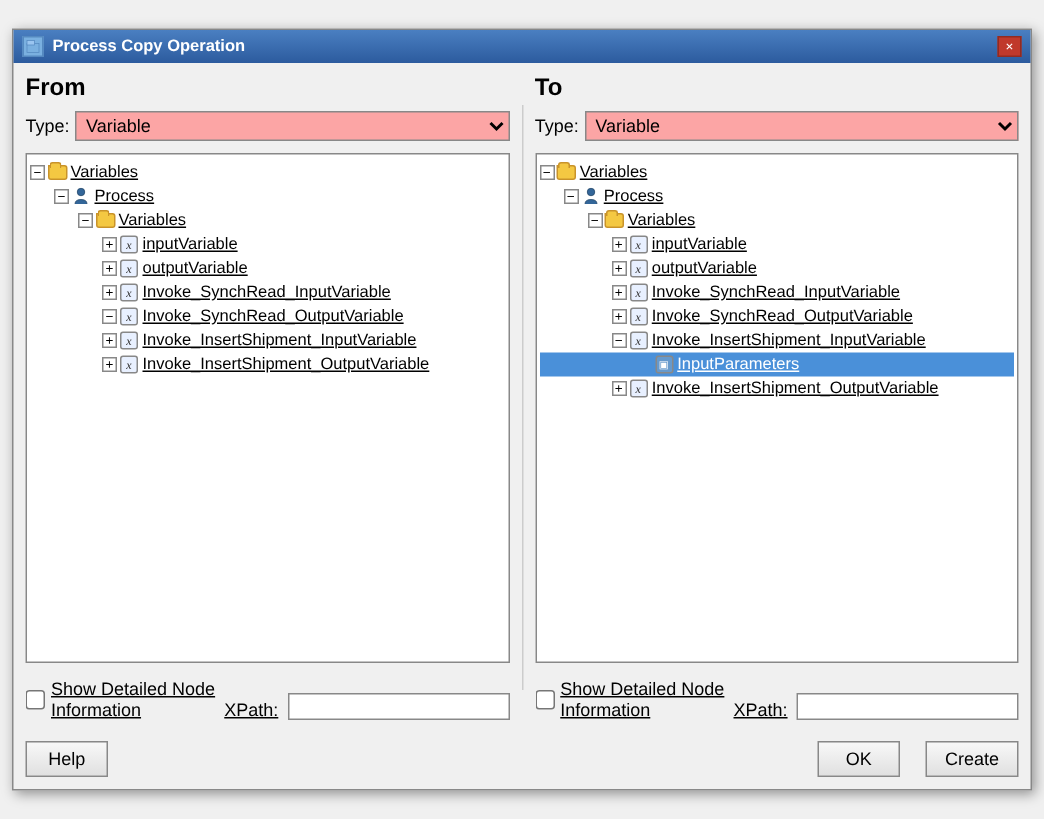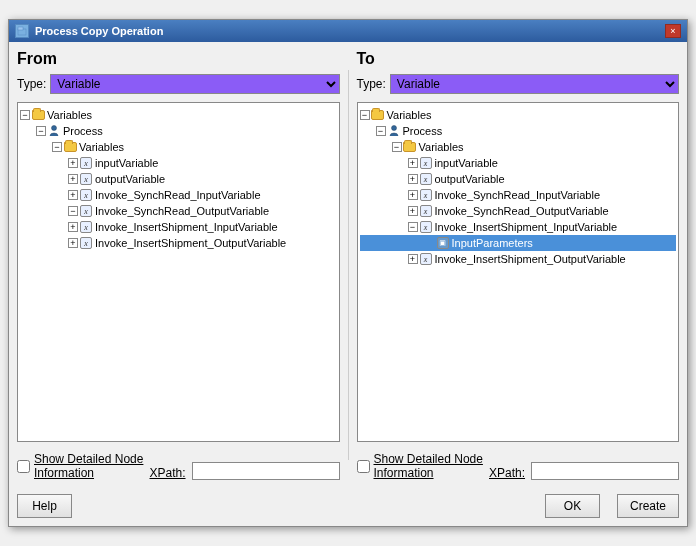--- a/index.html
+++ b/index.html
@@ -85,21 +85,21 @@
       margin-bottom: 4px;
     }
     .type-label {
       font-size: 12px;
     }
     .type-select {
       flex: 1;
       height: 20px;
       font-size: 12px;
       border: 1px solid #888;
-      background: #8b5cf6;
+      background: #fca5a5;
       padding: 0 2px;
     }
     .tree-container {
       border: 1px solid #888;
       background: white;
       height: 340px;
       overflow: auto;
       padding: 4px 2px;
     }
     .tree-item {
@@ -127,20 +127,21 @@
       width: 14px;
       height: 14px;
       flex-shrink: 0;
       display: inline-flex;
       align-items: center;
       justify-content: center;
       margin-right: 2px;
     }
     .node-label {
       font-size: 11px;
+      text-decoration: underline;
     }
     
     .icon-folder {
       width: 13px;
       height: 10px;
       background: #f4c842;
       border: 1px solid #c9932a;
       border-radius: 0 2px 2px 2px;
       position: relative;
     }

